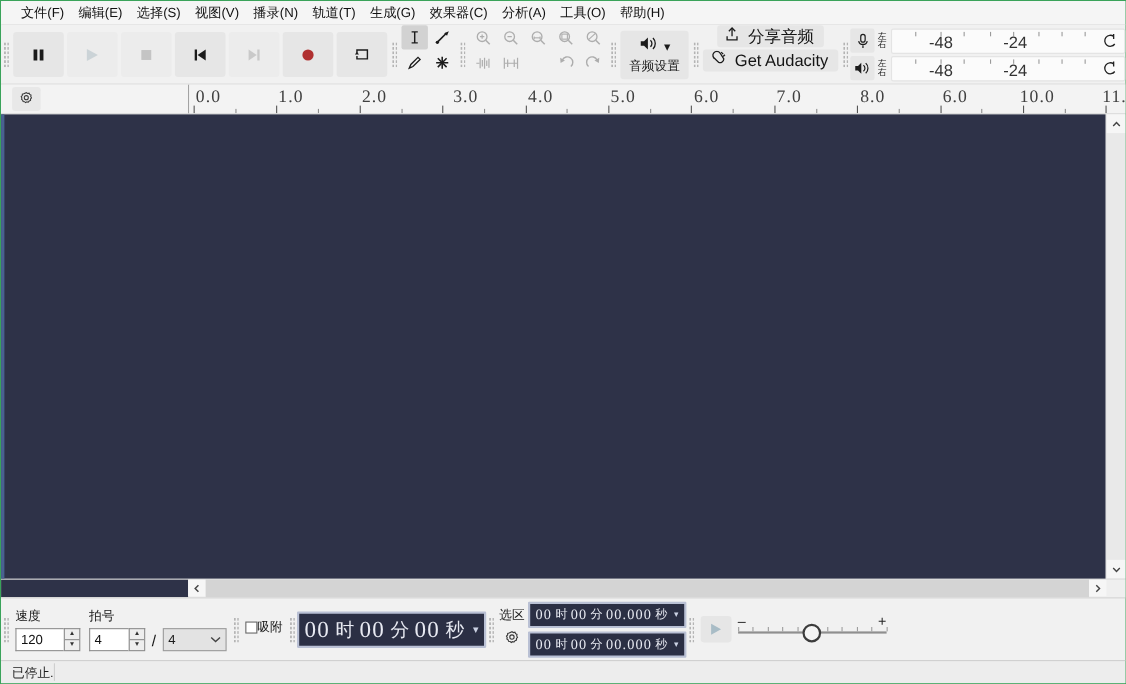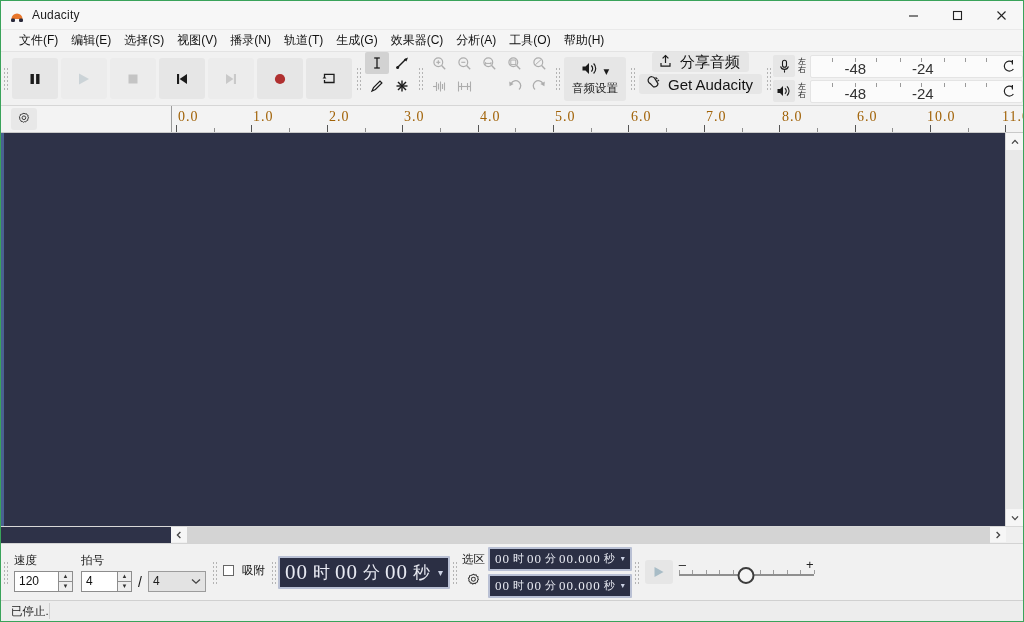--- a/index.html
+++ b/index.html
@@ -90,21 +90,21 @@
   .m-bar{flex:1;position:relative;height:21px;background:#fbfbfb;border:1px solid #e4e4e4;border-radius:2px;overflow:hidden;}
   .m-tick{position:absolute;top:2px;width:1px;height:4px;background:#9a9a9a;}
   .m-num{position:absolute;top:4px;font-size:15px;color:#333;transform:translateX(-50%);}
   .m-rot{position:absolute;right:6px;top:3px;}
 
   
   .rulerrow{height:26px;min-height:26px;display:flex;background:#f0f0f0;border-bottom:1px solid #c9c9c9;}
   .ruler-left{width:170px;flex:none;display:flex;align-items:center;border-right:1px solid #9a9a9a;background:#f3f3f3;}
   .rl-gear{width:26px;height:22px;margin-left:10px;display:flex;align-items:center;justify-content:center;border-radius:3px;background:#e8e8e8;}
   .ruler{position:relative;flex:1;background:#f3f3f3;overflow:hidden;}
-  .r-lbl{position:absolute;top:3px;font-size:14px;color:#a16207;font-family:"Liberation Serif","DejaVu Serif",serif;letter-spacing:1px;}
+  .r-lbl{position:absolute;top:3px;font-size:16px;color:#404040;font-family:"Liberation Serif","DejaVu Serif",serif;letter-spacing:1px;}
   .r-maj{position:absolute;bottom:0;width:1px;height:7px;background:#555;}
   .r-min{position:absolute;bottom:0;width:1px;height:4px;background:#8e8e8e;}
 
   
   .trackwrap{flex:1;display:flex;min-height:0;}
   .trackarea{flex:1;background:#2e3248;position:relative;border-left:3px solid #4a6191;}
   .vscroll{
     width:17px;flex:none;background:#efefef;border-left:1px solid #d8d8d8;
     display:flex;flex-direction:column;align-items:center;justify-content:space-between;
   }
@@ -139,21 +139,21 @@
   .selbox{
     width:58px;height:21px;border:1px solid #9c9c9c;background:#e3e3e3;
     display:flex;align-items:center;justify-content:space-between;padding:0 4px;font-size:12px;color:#1c1c1c;
     box-sizing:border-box;
   }
   .snapbox{
     width:130px;height:21px;border:1px solid #cfcfcf;background:#efefef;
     display:flex;align-items:center;justify-content:space-between;padding:0 5px;font-size:11.5px;color:#a6a6a6;
     box-sizing:border-box;
   }
-  .chkrow{display:flex;align-items:center;gap:8px;margin-bottom:4px;}
+  .chkrow{display:flex;align-items:center;gap:0;margin-bottom:4px;}
   .chk{width:11px;height:11px;border:1px solid #666;background:#fff;box-sizing:border-box;}
 
   .timedisp{
     background:#2b2f44;border:2px solid #b9c0d4;display:flex;align-items:center;
     padding:2px 5px;border-radius:1px;
   }
   .timedisp .dg{
     font-family:"Liberation Serif","DejaVu Serif",serif;color:#e8eaf2;letter-spacing:1px;
   }
   .big .dg{font-size:21px;}
@@ -183,48 +183,20 @@
   }
   .st-cell{font-size:11.5px;color:#1a1a1a;padding-left:10px;}
   .st-sep{width:1px;height:16px;background:#cfcfcf;margin:0 0 0 auto;}
   .st-rest{flex:1;}
 </style>
 </head>
 <body>
 
 <div id="app">
 
-  <div class="titlebar">
-    <div class="tb-logo">
-      <svg width="16" height="16" viewBox="0 0 16 16">
-        <path d="M2 11 A6 6 0 0 1 14 11 L14 13 L10 13 L10 9 L14 9" fill="none" stroke="#1a1a2e" stroke-width="0"></path>
-        <path d="M2.5 12 A5.5 5.5 0 0 1 13.5 12 Z" fill="#e8762b"></path>
-        <rect x="2" y="11.5" width="4" height="3.4" rx="1.2" fill="#2b2b3c"></rect>
-        <rect x="10" y="11.5" width="4" height="3.4" rx="1.2" fill="#2b2b3c"></rect>
-      </svg>
-    </div>
-    <div class="tb-title">Audacity</div>
-    <div class="tb-spacer"></div>
-    <div class="tb-btn">
-      <svg width="11" height="11" viewBox="0 0 11 11">
-          <line x1="1" y1="6" x2="10" y2="6" stroke="#222" stroke-width="1.1"></line>
-        </svg>
-    </div>
-    <div class="tb-btn">
-      <svg width="11" height="11" viewBox="0 0 11 11">
-          <rect x="1.5" y="1.5" width="8" height="8" fill="none" stroke="#222" stroke-width="1.1"></rect>
-        </svg>
-    </div>
-    <div class="tb-btn">
-      <svg width="11" height="11" viewBox="0 0 11 11">
-          <line x1="1.5" y1="1.5" x2="9.5" y2="9.5" stroke="#222" stroke-width="1.1"></line>
-          <line x1="9.5" y1="1.5" x2="1.5" y2="9.5" stroke="#222" stroke-width="1.1"></line>
-        </svg>
-    </div>
-  </div>
 
   <div class="menubar">
     <div class="menuitem">文件(F)</div>
     <div class="menuitem">编辑(E)</div>
     <div class="menuitem">选择(S)</div>
     <div class="menuitem">视图(V)</div>
     <div class="menuitem">播录(N)</div>
     <div class="menuitem">轨道(T)</div>
     <div class="menuitem">生成(G)</div>
     <div class="menuitem">效果器(C)</div>
@@ -520,21 +492,21 @@
         <svg width="14" height="14" viewBox="0 0 16 16">
           <path d="M8 1.4 L9.3 2.2 L10.8 1.9 L11.4 3.3 L12.8 4 L12.5 5.5 L13.3 6.8 L12.3 7.9 L12.3 9.5 L10.9 10 L10 11.3 L8.5 11 L7.2 11.8 L6.1 10.8 L4.6 10.7 L4.2 9.3 L3 8.4 L3.3 6.9 L2.6 5.6 L3.7 4.5 L3.8 3 L5.2 2.6 Z" fill="none" stroke="#3a3a3a" stroke-width="1.1"></path>
           <circle cx="7.9" cy="6.6" r="2.1" fill="none" stroke="#3a3a3a" stroke-width="1.1"></circle>
         </svg>
       </div>
     </div>
     <div class="ruler">
       <div class="r-lbl" style="left:6px">0.0</div>
       <div class="r-lbl" style="left:81px">1.0</div>
       <div class="r-lbl" style="left:157px">2.0</div>
-      <div class="r-lbl" style="left:232px">3.0</div>
+      <div class="r-lbl" style="left:240px">3.0</div>
       <div class="r-lbl" style="left:308px">4.0</div>
       <div class="r-lbl" style="left:383px">5.0</div>
       <div class="r-lbl" style="left:459px">6.0</div>
       <div class="r-lbl" style="left:534px">7.0</div>
       <div class="r-lbl" style="left:610px">8.0</div>
       <div class="r-lbl" style="left:685px">6.0</div>
       <div class="r-lbl" style="left:755px">10.0</div>
       <div class="r-lbl" style="left:830px">11.0</div>
       <div id="ruler-ticks">
           <div class="r-maj" style="left: 4px;"></div>

